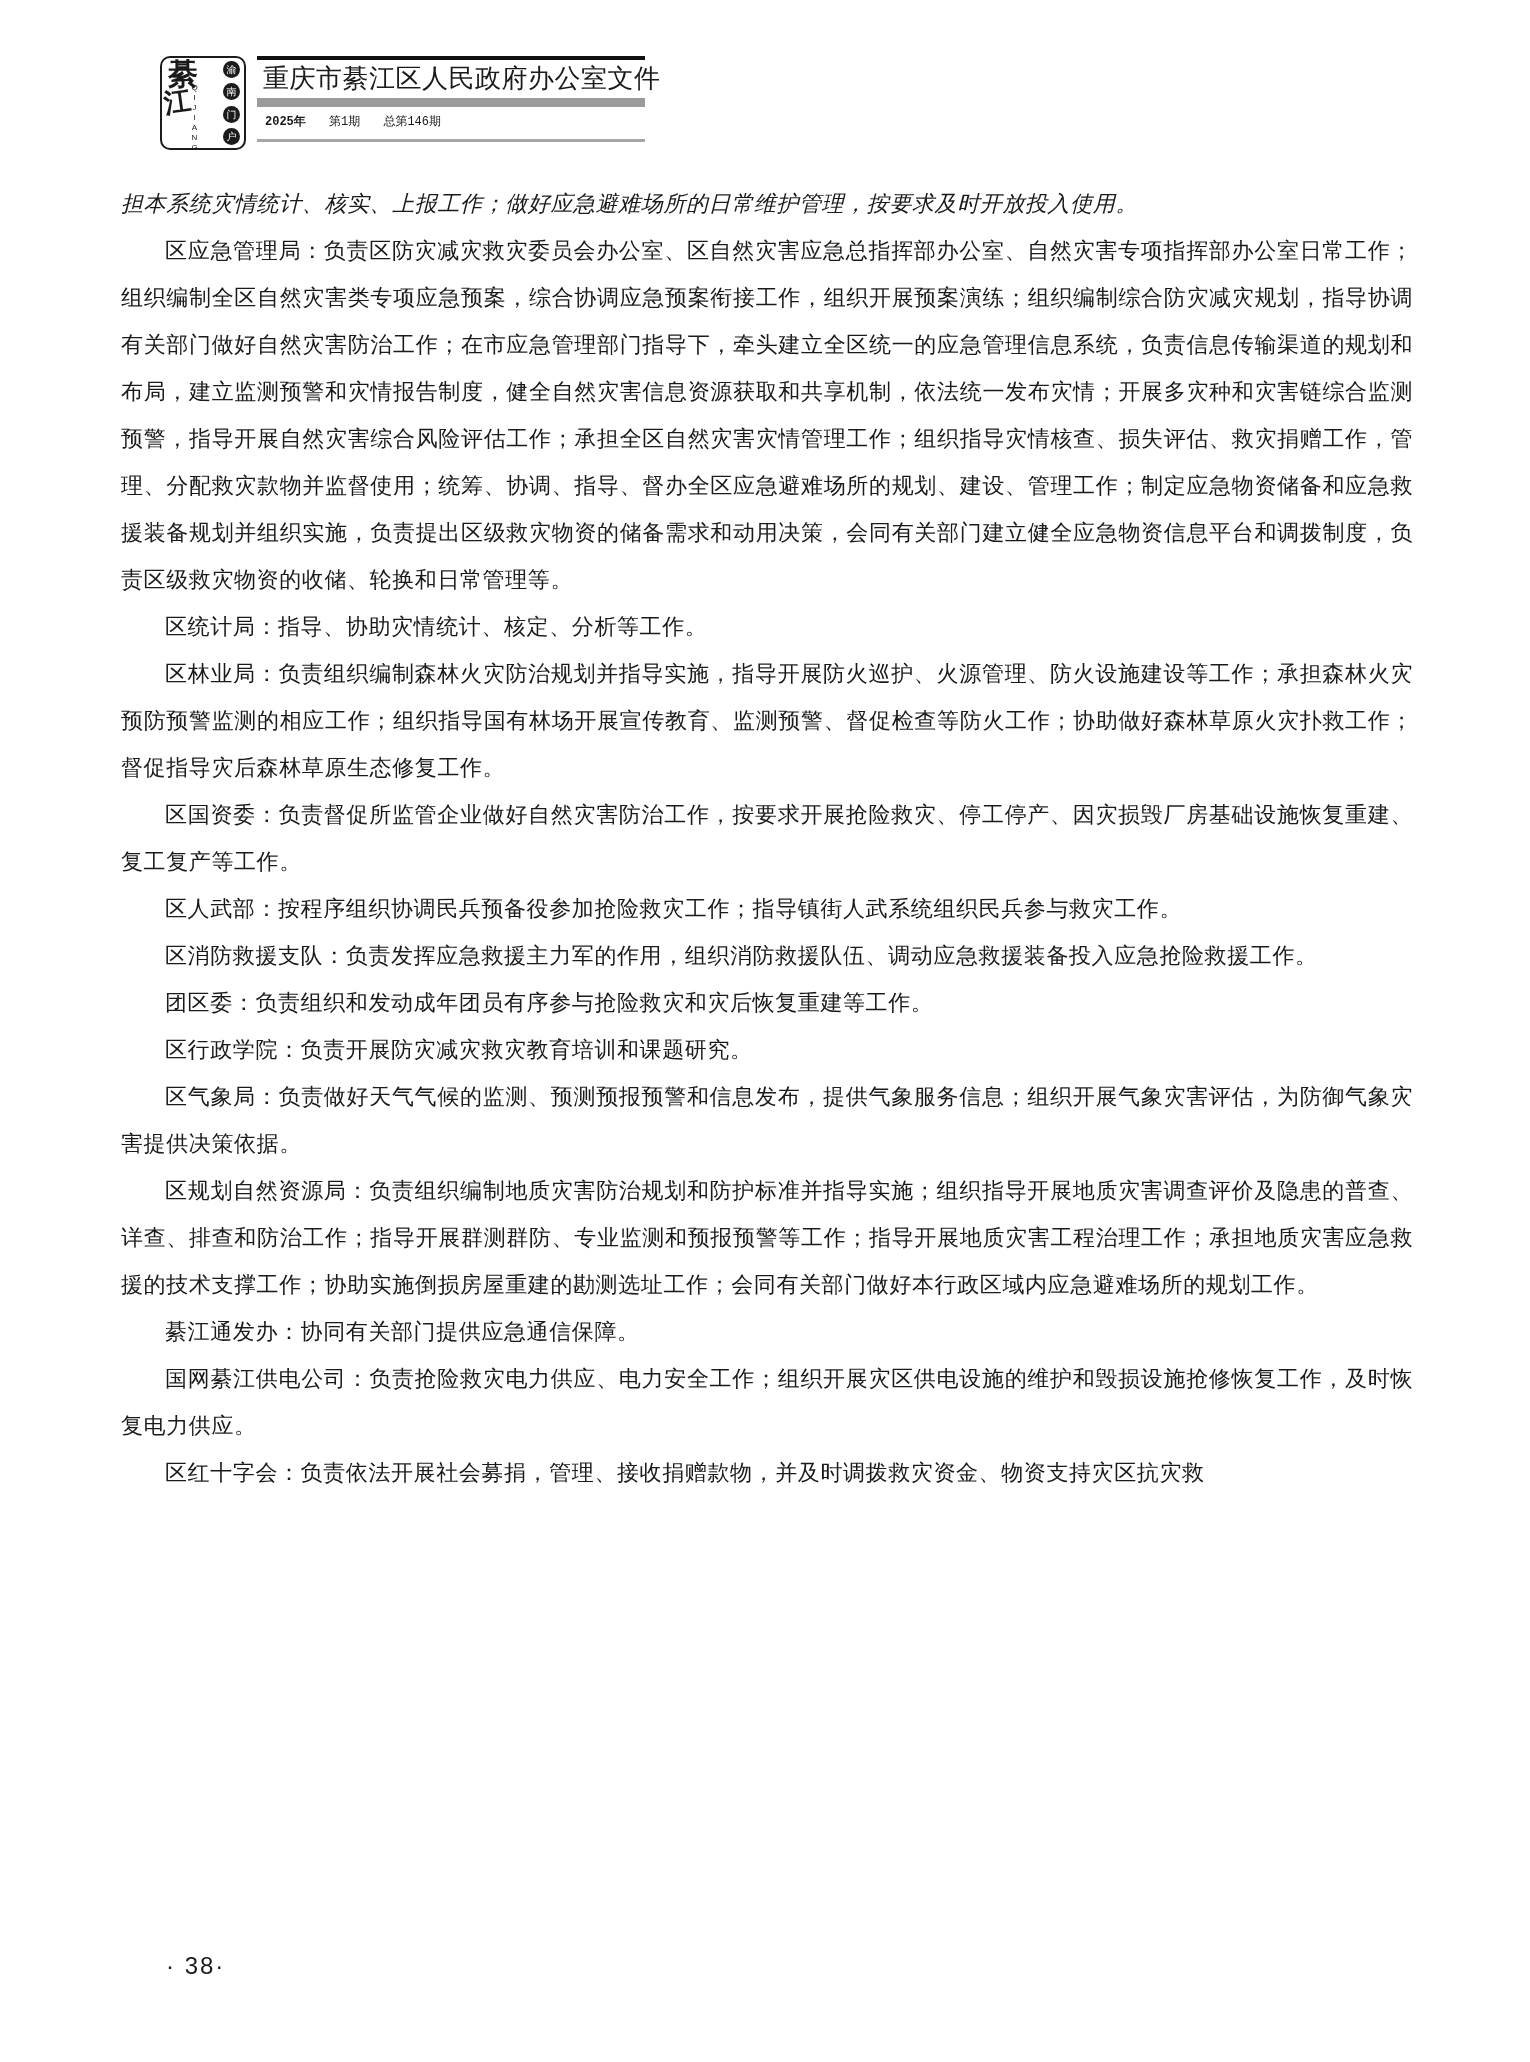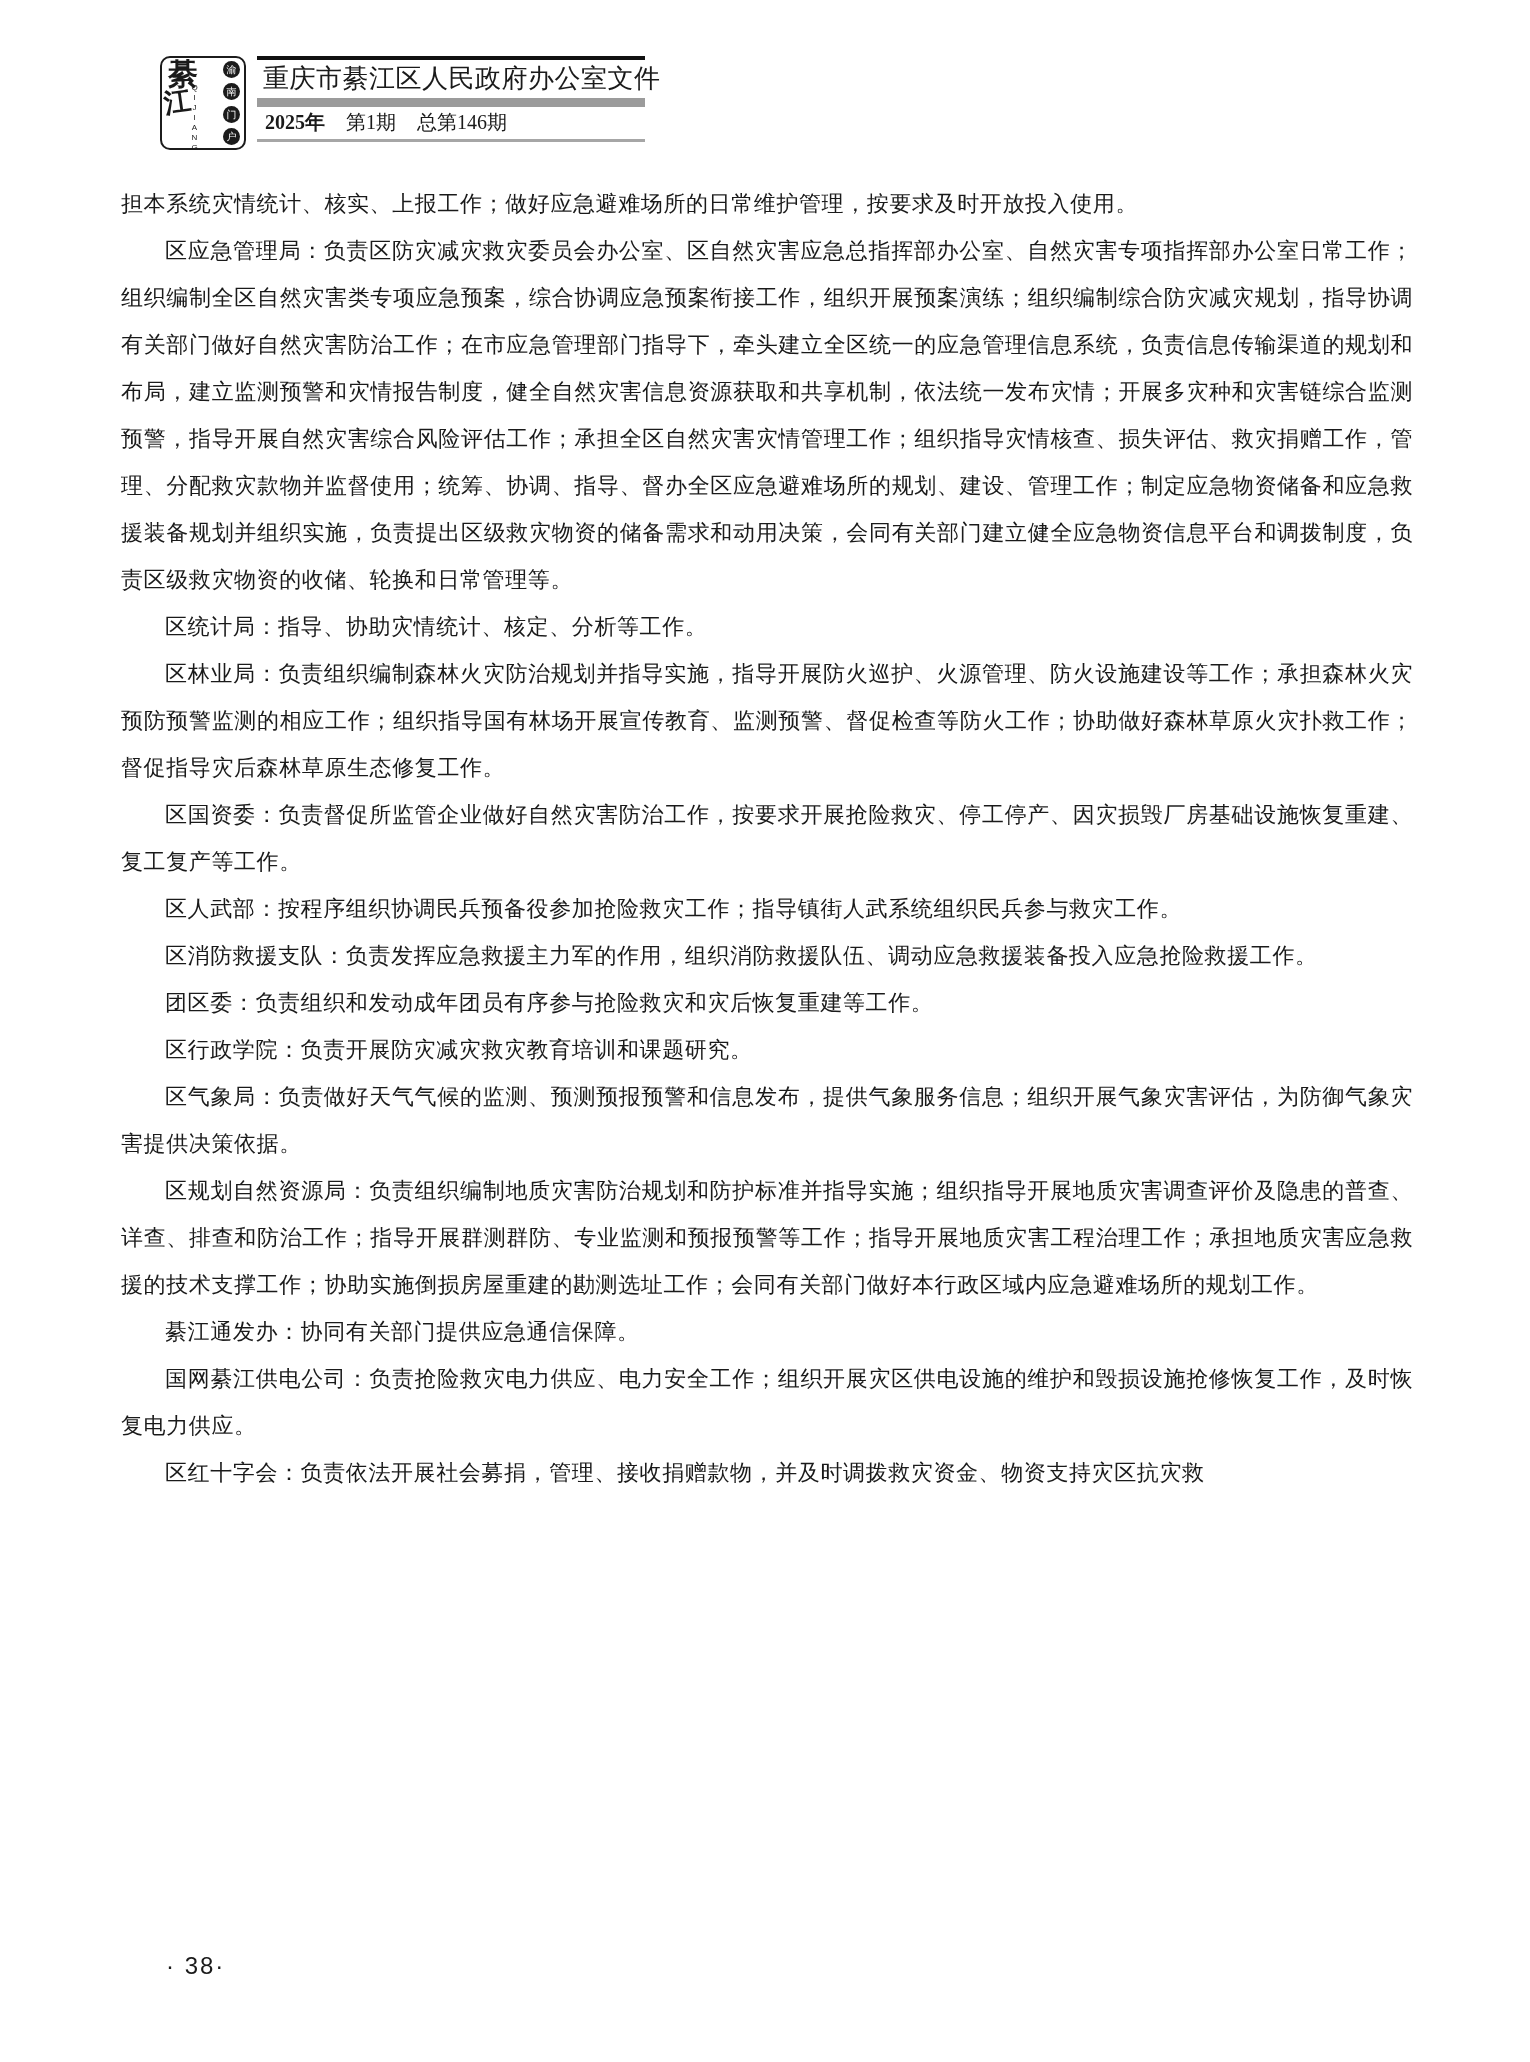--- a/index.html
+++ b/index.html
@@ -52,37 +52,37 @@
   }
   .header-right{width:388px;margin-left:11px;}
   .bar-black{height:4px;background:#111111;}
   .header-title{
     font-size:26px;line-height:38px;
     padding-left:6px;letter-spacing:0.5px;
     white-space:nowrap;
   }
   .bar-gray{height:9px;background:#9b9b9b;}
   .issue-line{
-    font-size:20px;line-height:30px;padding-left:8px;
-    font-family:Liberation Serif, serif;
+    font-size:12px;line-height:30px;padding-left:8px;
+    font-family:Liberation Mono, monospace;
   }
   .issue-line span{margin-right:16px;}
   .issue-line .num{font-weight:bold;}
   .bar-thin{height:3px;background:#a6a6a6;margin-top:2px;}
   
   .body-text{
     position:absolute;left:121px;top:180px;
     width:1292px;
     font-size:22px;line-height:47px;
     letter-spacing:0.6px;
     text-align:justify;
     text-justify:inter-ideograph;
   }
   .body-text p{margin:0;text-indent:2em;}
-  .body-text p.no-indent{text-indent:0;}
+  .body-text p.no-indent{text-indent:0;font-style:italic;}
   
   .footer{
     position:absolute;left:166px;top:1952px;
     font-size:24px;letter-spacing:2px;
     font-family:"Liberation Sans", sans-serif;
   }
 </style>
 </head>
 <body>
 

